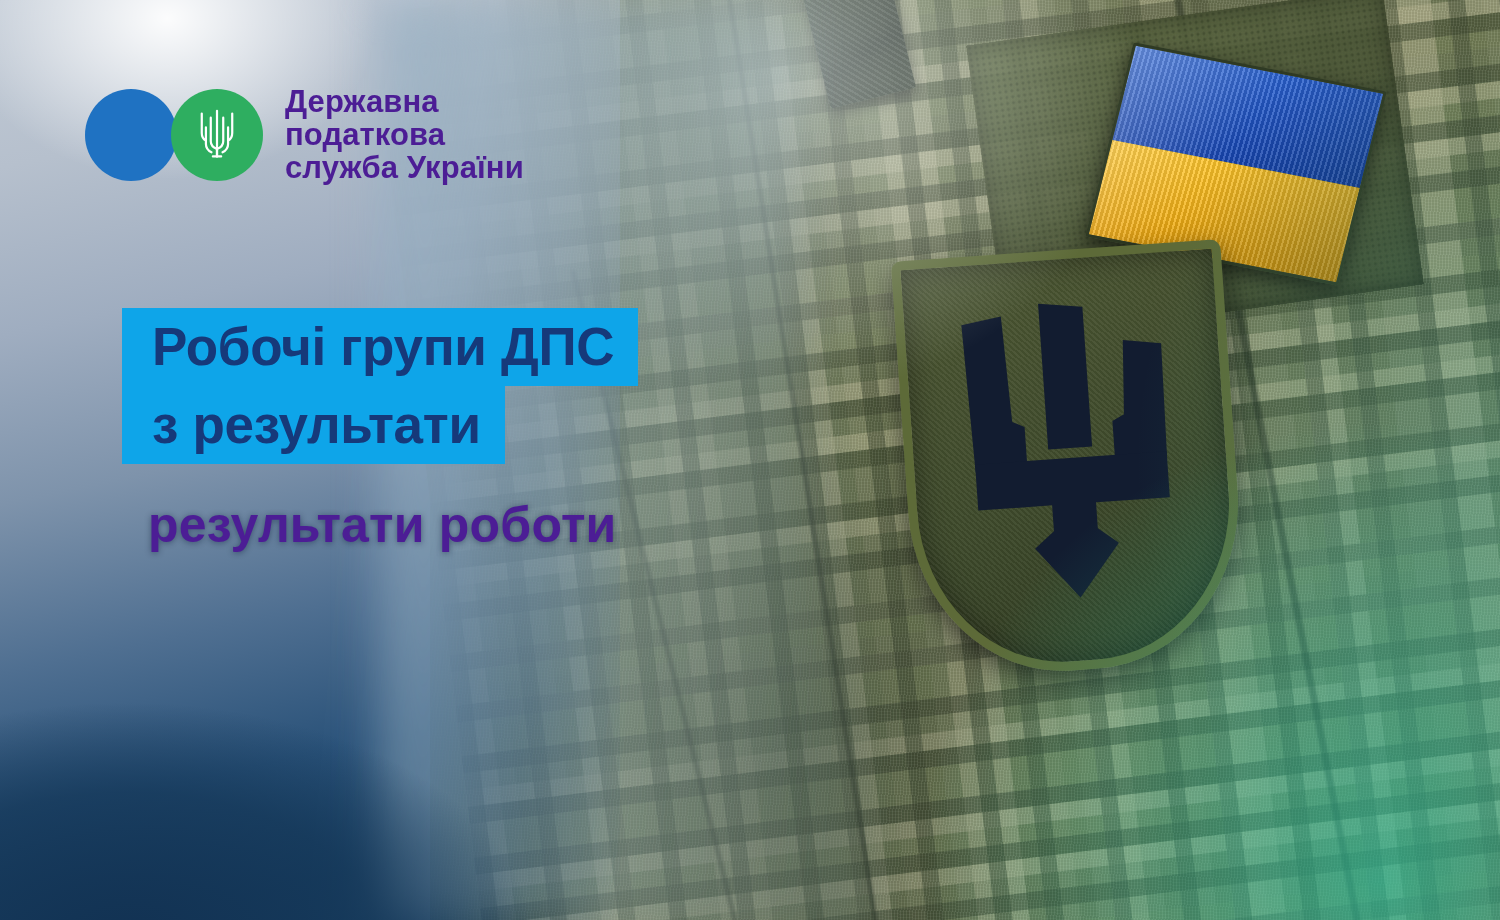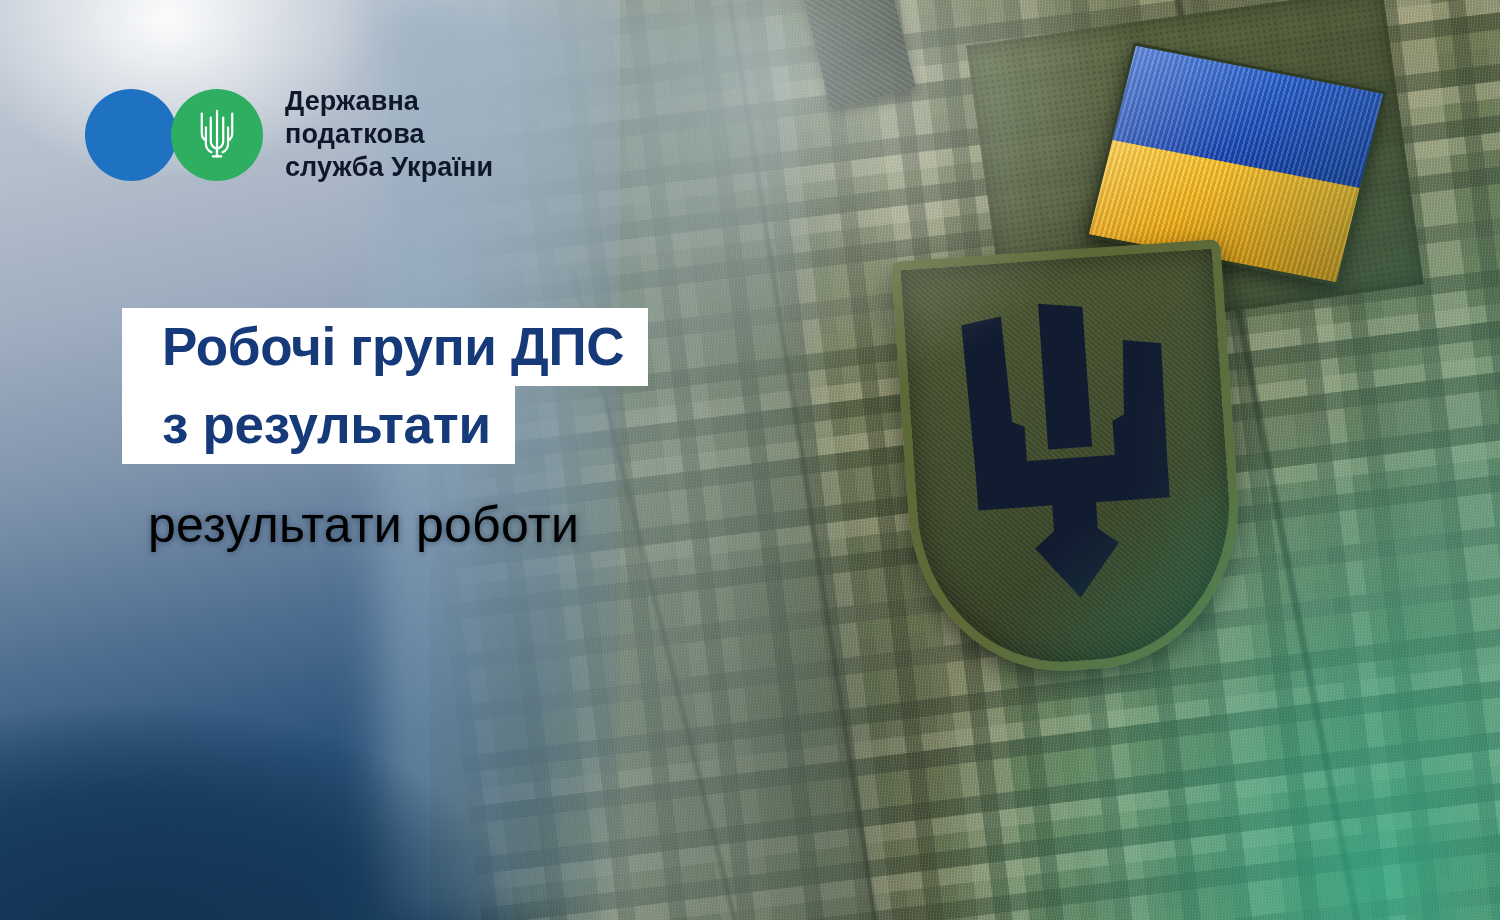--- a/index.html
+++ b/index.html
@@ -177,48 +177,48 @@
   }
 
   
   .logo{position:absolute;left:85px;top:85px;display:flex;align-items:center;}
   .dot{width:92px;height:92px;border-radius:50%;position:relative;}
   .dot-blue{background:#1f72c2;}
   .dot-green{background:#2eae60;margin-left:-6px;display:flex;align-items:center;justify-content:center;}
   .dot-green svg{width:42px;height:54px;display:block;}
   .logo-text{
     margin-left:22px;
-    color:#0f172a;
-    font-size:27px;
+    color:#4c1d95;
+    font-size:31px;
     font-weight:bold;
     line-height:33px;
     letter-spacing:.1px;
     white-space:pre-line;
   }
 
   
   .headline{position:absolute;left:122px;top:308px;}
   .hl-line{
     display:block;
     width:max-content;
-    background:#ffffff;
+    background:#0ea5e9;
     color:#16397a;
     font-size:53px;
     font-weight:bold;
     line-height:78px;
     letter-spacing:-.3px;
-    padding:0 24px 0 40px;
+    padding:0 24px 0 30px;
     white-space:nowrap;
   }
   .hl-sub{
     display:block;
     width:max-content;
-    color:#000000;
+    color:#4c1d95;
     font-size:50px;
-    font-weight:normal;
+    font-weight:bold;
     line-height:78px;
     letter-spacing:.2px;
     padding:0 24px 0 26px;
     margin-top:22px;
     white-space:nowrap;
     text-shadow:0 1px 6px rgba(0,20,45,.45);
   }
 </style>
 </head>
 <body>

